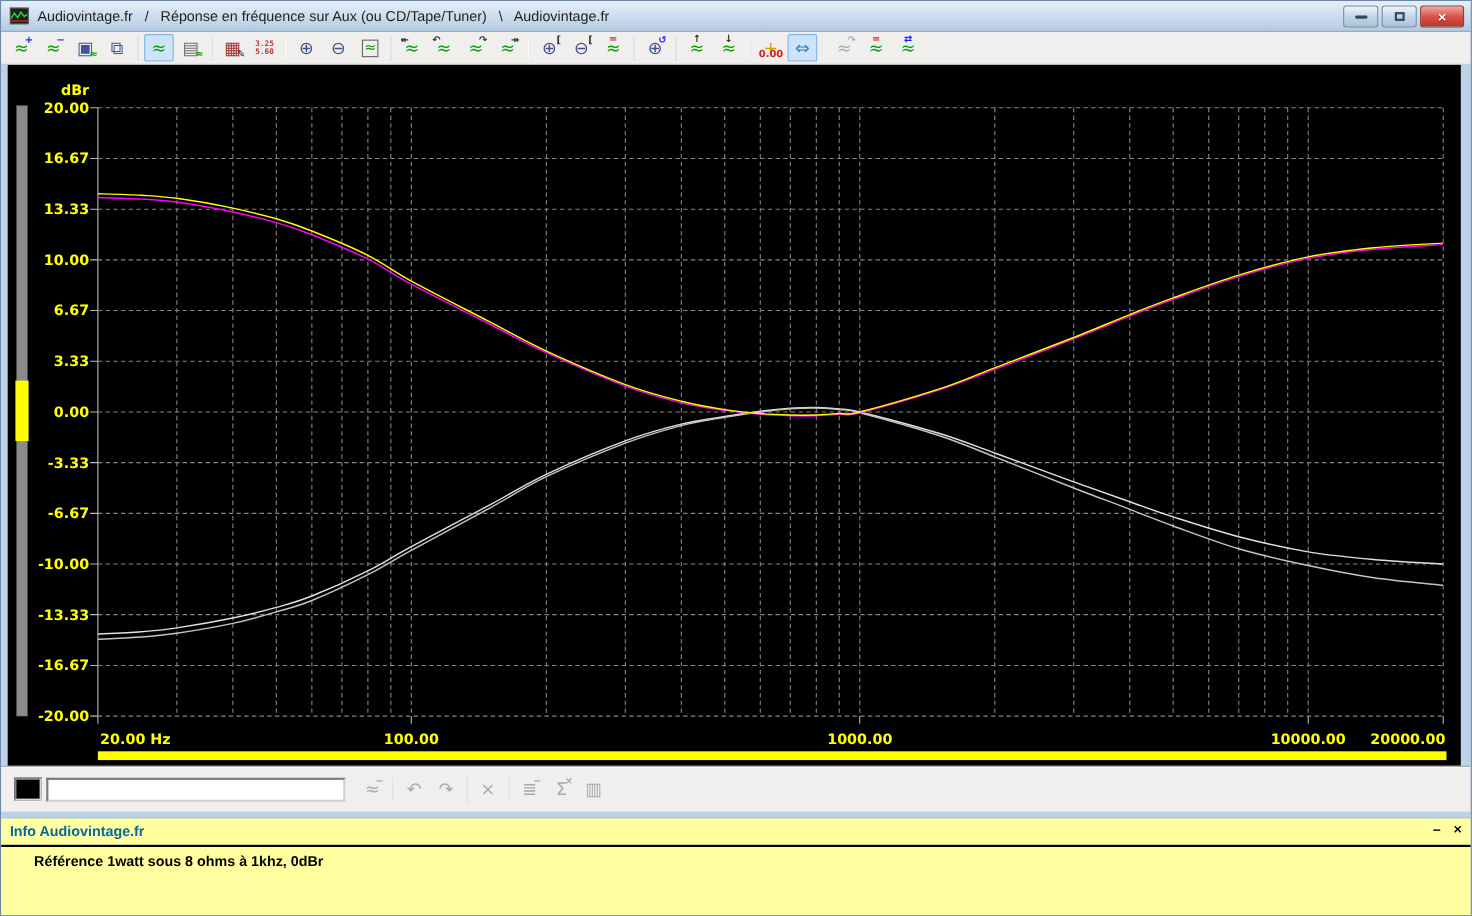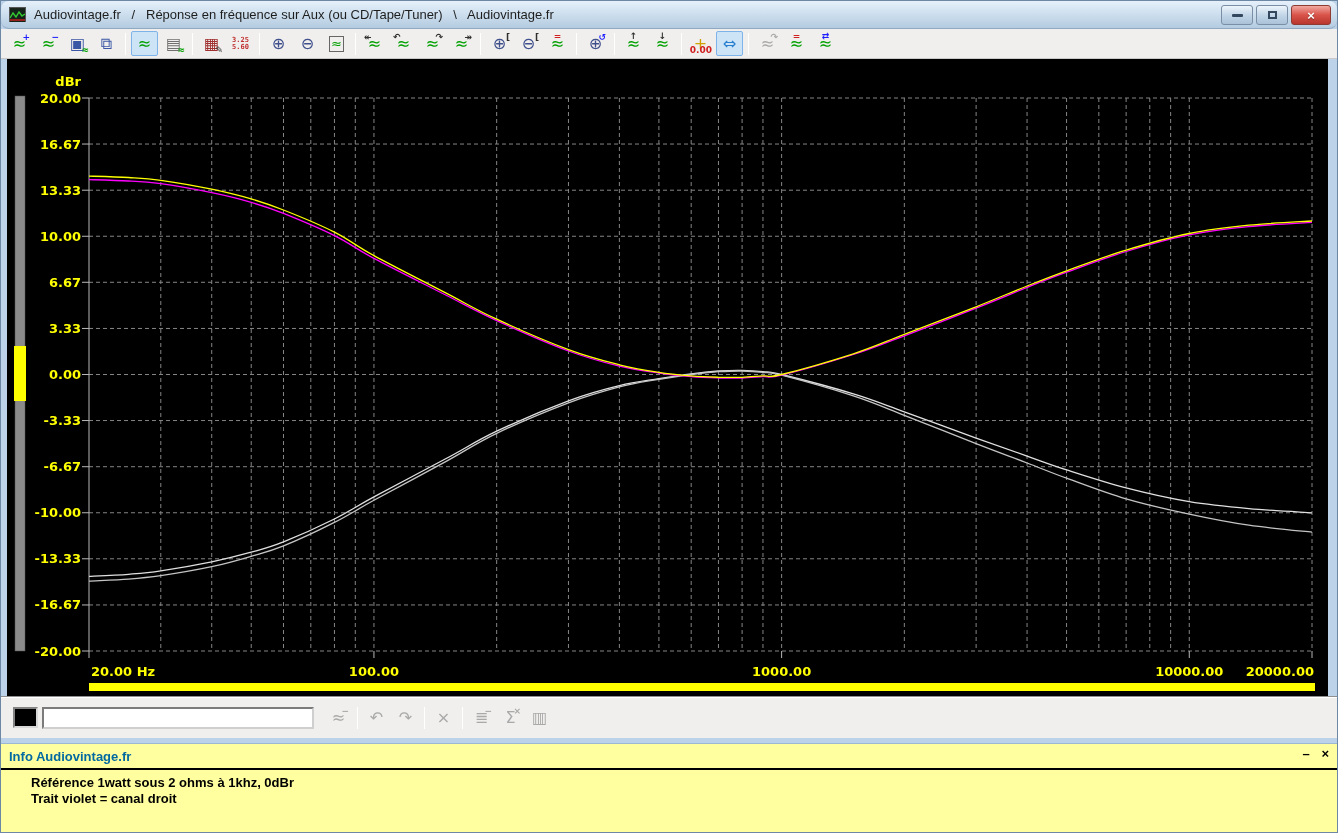--- a/index.html
+++ b/index.html
@@ -7,21 +7,21 @@
   .window{
     width:1338px;height:833px;position:relative;overflow:hidden;
     font-family:"Liberation Sans",sans-serif;
     display:flex;flex-direction:column;background:#bcd2e8;
     border:1px solid #6d88a5;
   }
   
   .titlebar{
     height:28px;flex:0 0 28px;display:flex;align-items:center;
     background:linear-gradient(#e6f0fa,#cfe0ef 45%,#b4cbe0);
-    border-bottom:1px solid #8fa9c2;padding:0 6px;position:relative;border-radius:8px;
+    border-bottom:1px solid #8fa9c2;padding:0 6px;position:relative;
   }
   .app-icon{width:17px;height:15px;margin:0 8px 0 2px;border:1px solid #555;
     background:#1c241c;flex:0 0 auto;}
   .title-text{font-size:13px;color:#1e1e1e;white-space:pre;}
   .win-buttons{position:absolute;right:6px;top:4px;display:flex;gap:3px;}
   .winbtn{width:32px;height:20px;border:1px solid #7a8fa5;border-radius:3px;
     display:flex;align-items:center;justify-content:center;
     background:linear-gradient(#eef5fb,#c3d6e8 50%,#aac2d8);cursor:default;}
   .winbtn.close{width:40px;background:linear-gradient(#f0a8a0,#d9534a 50%,#b8372e);border-color:#8f3a33;}
   .glyph-min{width:11px;height:3px;background:#33485e;border-radius:1px;}
@@ -334,18 +334,17 @@
   <div class="gap-strip"></div>
 
   <div class="info-panel">
     <span class="info-title">Info Audiovintage.fr</span>
     <span class="info-controls">
       <span>–</span>
       <span>×</span>
     </span>
     <hr class="info-hr">
     <div id="info-lines">
-        <div class="info-line">Référence 1watt sous 2 ohms à 1khz, 0dBr</div>
-        <div class="info-line">Trait violet = canal droit</div>
+        <div class="info-line">Référence 1watt sous 8 ohms à 1khz, 0dBr</div>
       </div>
   </div>
 
 </div>
 
 </body></html>

